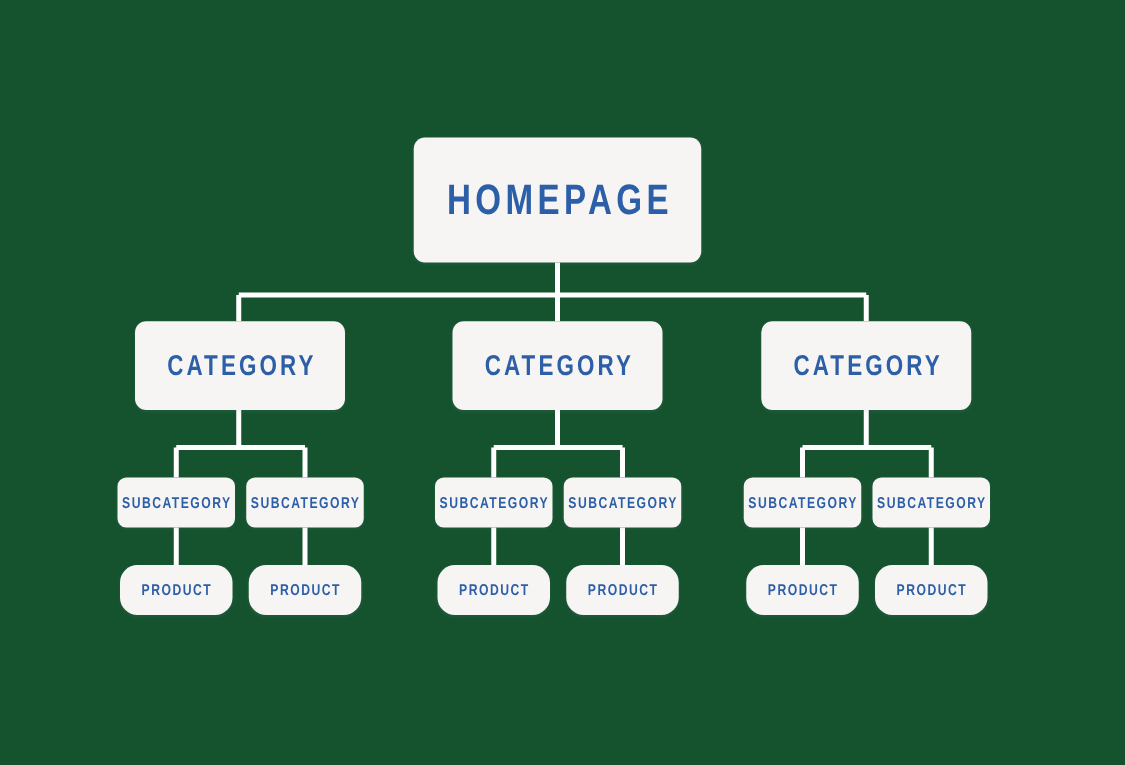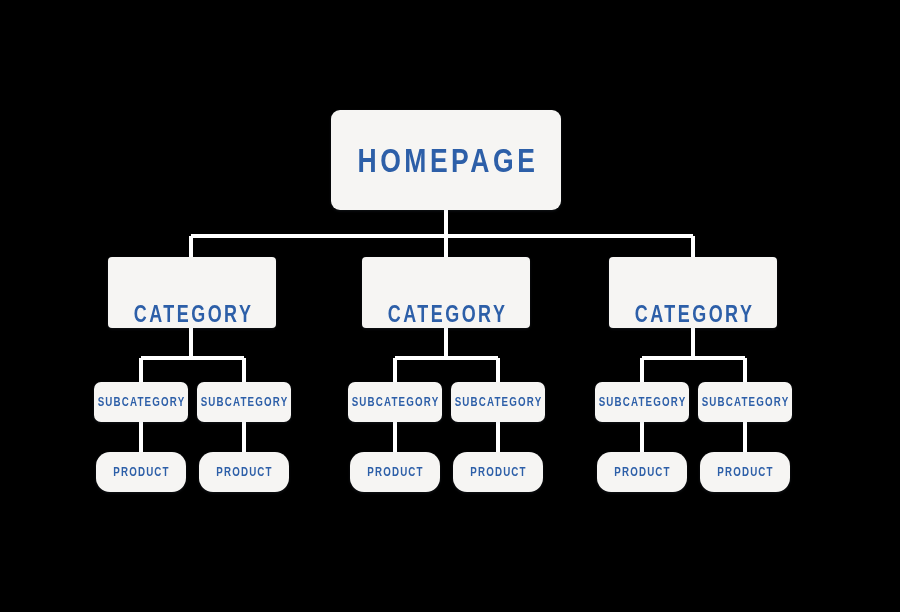--- a/index.html
+++ b/index.html
@@ -11,21 +11,21 @@
     width: 900px;
     height: 612px;
     overflow: hidden;
     font-family: "Liberation Sans", sans-serif;
   }
 
   #diagram-canvas {
     position: relative;
     width: 900px;
     height: 612px;
-    background: #000000;
+    background: #14532d;
   }
 
   #connector-layer {
     position: absolute;
     left: 0;
     top: 0;
     width: 900px;
     height: 612px;
   }
 
@@ -61,22 +61,21 @@
   .node.level-root {
     border-radius: 9px;
   }
   .node.level-root .node-label {
     font-size: 34px;
     letter-spacing: 4.5px;
     text-indent: 4.5px;
   }
 
   .node.level-category {
-    border-radius: 4px;
-    align-items: flex-end;
+    border-radius: 9px;
   }
   .node.level-category .node-label {
     font-size: 23px;
     letter-spacing: 3.2px;
     text-indent: 3.2px;
   }
 
   .node.level-subcategory {
     border-radius: 7px;
     text-align: right;

